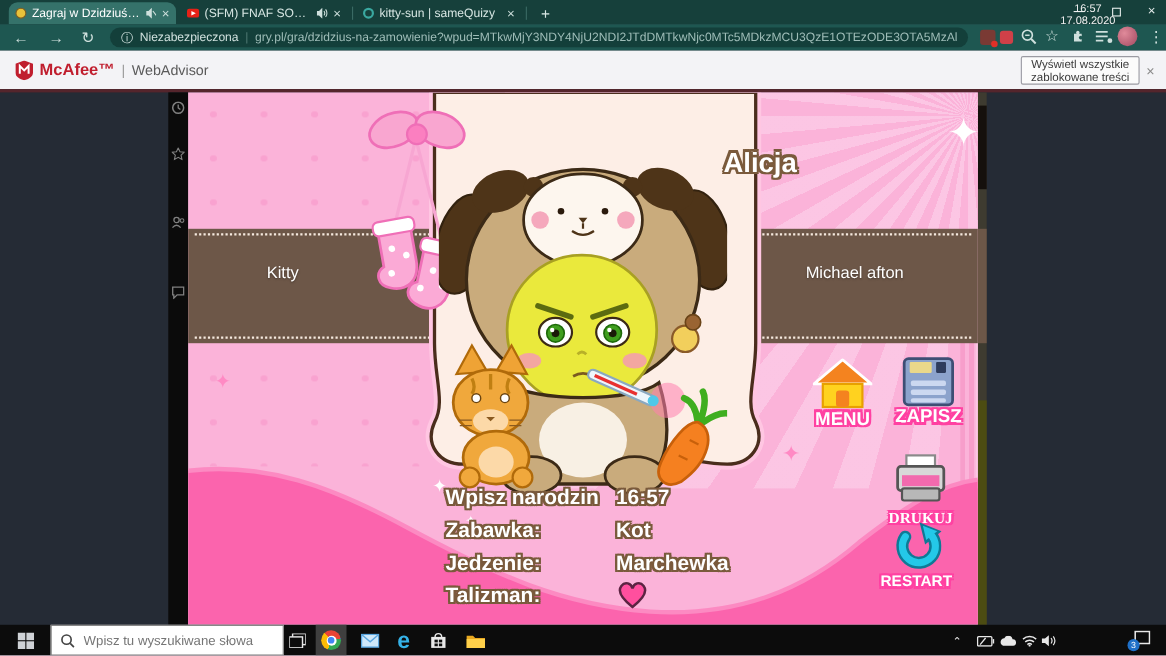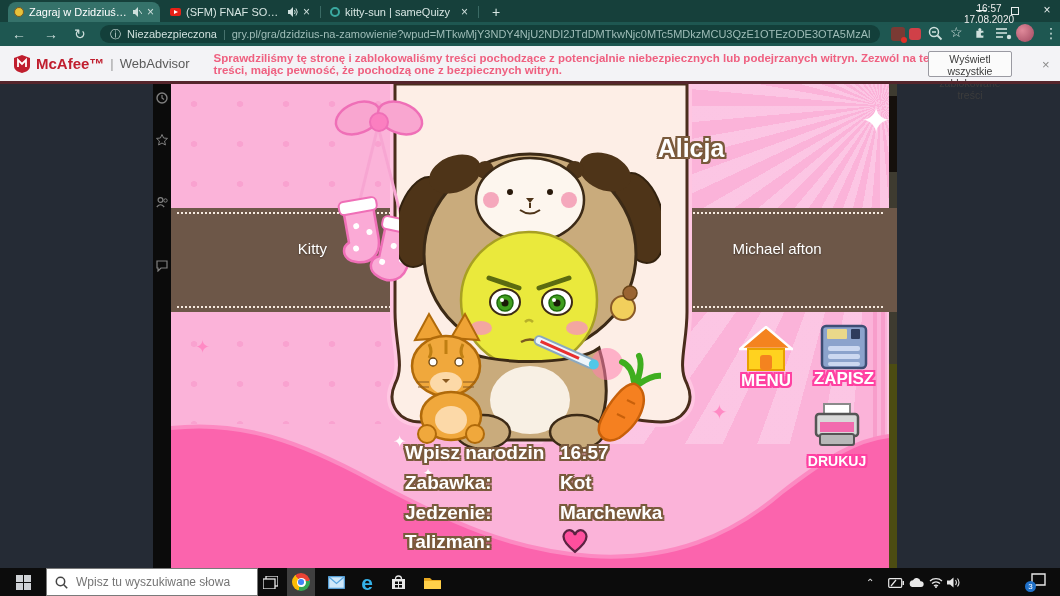--- a/index.html
+++ b/index.html
@@ -24,21 +24,21 @@
   .omnibox .url { color:#9fbdb8; font-size:11px; white-space:nowrap; overflow:hidden; }
   .tb-icon { top:24px; color:#cfe0dd; font-size:14px; }
 
   
   .mcafee { left:0; top:46px; width:1060px; height:35px; background:#f3f3f6; display:flex; align-items:center; }
   .mcafee-line { left:0; top:81px; width:1060px; height:3px; background:#55252c; }
   .mc-brand { font-size:15px; font-weight:bold; color:#c01e2e; }
   .mc-sep { color:#9a9a9a; font-size:13px; margin:0 6px; }
   .mc-prod { color:#5a5a5a; font-size:13px; }
   .mc-msg { color:#ef6080; font-size:11.5px; font-weight:bold; }
-  .mc-btn { left:928px; top:51px; width:84px; height:26px; background:#fbfbfb; border:1px solid #9a9aa2; border-radius:2px; font-size:10.5px; color:#3c3c3c; text-align:center; line-height:12px; padding-top:1px; }
+  .mc-btn { left:928px; top:51px; width:108px; height:26px; background:#fbfbfb; border:1px solid #9a9aa2; border-radius:2px; font-size:10.5px; color:#3c3c3c; text-align:center; line-height:12px; padding-top:1px; }
   .mc-x { left:1042px; top:57px; color:#8a8a8a; font-size:13px; }
 
   
   .page-strip { left:153px; top:84px; width:18px; height:484px; background:#0b0b0b; }
   .strip-icon { left:3px; width:12px; height:12px; }
   .right-strip { left:889px; top:84px; width:8px; height:484px; background:#3e3b30; }
   .rs-a { left:0; top:12px; width:8px; height:76px; background:#15100c; }
   .rs-b { left:0; top:124px; width:8px; height:104px; background:#6d5748; }
   .rs-c { left:0; top:280px; width:8px; height:204px; background:#4c4c12; }
 
@@ -159,21 +159,20 @@
   <div class="abs tb-icon" style="left:1044px;top:25px;">⋮</div>
 
   <div class="abs mcafee">
     <svg style="margin-left:14px;" width="16" height="18" viewBox="0 0 16 18">
       <path d="M8,0 L16,3 V11 C16,15 12,17 8,18 C4,17 0,15 0,11 V3 Z" fill="#c01e2e"></path>
       <polyline points="4,12 4,5 8,9 12,5 12,12" fill="none" stroke="#fff" stroke-width="1.8"></polyline>
     </svg>
     <span class="mc-brand" style="margin-left:6px;">McAfee™</span>
     <span class="mc-sep">|</span>
     <span class="mc-prod">WebAdvisor</span>
-    <span class="mc-msg" style="margin-left:24px;width:740px;">Sprawdziliśmy tę stronę i zablokowaliśmy treści pochodzące z potencjalnie niebezpiecznych lub podejrzanych witryn. Zezwól na te treści, mając pewność, że pochodzą one z bezpiecznych witryn.</span>
   </div>
   <div class="abs mc-btn">
     <div>Wyświetl wszystkie</div>
     <div>zablokowane treści</div>
   </div>
   <div class="abs mc-x">×</div>
   <div class="abs mcafee-line"></div>
 
   <div class="abs page-strip">
     <svg class="abs strip-icon" style="top:8px;" viewBox="0 0 12 12">
@@ -199,21 +198,21 @@
   </div>
 
   <div class="abs game">
     <div class="abs rays"></div>
     <div class="abs dots"></div>
     <div class="abs stripes"></div>
 
     <div class="abs band">
       <div class="abs band-dot" style="top:4px;"></div>
       <div class="abs band-dot" style="bottom:4px;"></div>
-      <div class="abs band-label" style="left:16px;top:32px;width:140px;text-align:right;">Kitty</div>
+      <div class="abs band-label" style="left:16px;top:32px;width:140px;">Kitty</div>
       <div class="abs band-label" style="right:12px;top:32px;width:200px;">Michael afton</div>
     </div>
 
     <svg class="abs" style="left:210px;top:0;" width="320" height="370" viewBox="0 0 320 370">
       <path d="M14,0 L306,0 L306,228 C306,260 296,282 306,300 C315,320 302,338 280,338 C252,338 240,328 208,336 C190,340 174,342 160,354 C146,342 130,340 112,336 C80,328 68,338 40,338 C18,338 5,320 14,300 C24,282 14,260 14,228 Z" fill="none" stroke="#ffc6e2" stroke-width="10"></path>
       <path d="M14,0 L306,0 L306,228 C306,260 296,282 306,300 C315,320 302,338 280,338 C252,338 240,328 208,336 C190,340 174,342 160,354 C146,342 130,340 112,336 C80,328 68,338 40,338 C18,338 5,320 14,300 C24,282 14,260 14,228 Z" fill="#fdeee6" stroke="#4a2d1c" stroke-width="3"></path>
     </svg>
 
     <svg class="abs" style="left:0;bottom:0;" width="718" height="150" viewBox="0 0 718 150">
       <path d="M0,150 L0,10 C70,2 130,24 200,62 C280,105 340,132 420,138 C500,143 560,118 610,75 C655,40 685,22 718,18 L718,150 Z" fill="#fb64ad"></path>
@@ -338,30 +337,39 @@
     <div class="abs gbtn" style="left:560px;top:242px;width:70px;">
       <svg width="54" height="46" viewBox="0 0 54 46">
         <polygon points="27,1 53,23 1,23" fill="#f4831f" stroke="#fff" stroke-width="2.5"></polygon>
         <rect x="9" y="23" width="36" height="21" fill="#ffd21f" stroke="#e8a000" stroke-width="2"></rect>
         <rect x="21" y="29" width="12" height="15" rx="3" fill="#f4831f"></rect>
       </svg>
       <div class="lbl otl-pink">MENU</div>
     </div>
 
 
-    <div class="abs gbtn" style="left:630px;top:318px;width:72px;">
+    <div class="abs gbtn" style="left:630px;top:328px;width:72px;font-family:Liberation Serif, serif;">
       <svg width="50" height="46" viewBox="0 0 50 46">
         <rect x="12" y="2" width="26" height="12" fill="#ffffff" stroke="#8a8a8a" stroke-width="2"></rect>
         <rect x="4" y="12" width="42" height="22" rx="3" fill="#d8d8d8" stroke="#555" stroke-width="2.5"></rect>
         <rect x="8" y="20" width="34" height="10" fill="#f26aae"></rect>
         <rect x="8" y="32" width="34" height="11" rx="2" fill="#b8b8b8" stroke="#555" stroke-width="2"></rect>
       </svg>
       <div class="lbl-sm otl-pink" style="margin-top:5px;">DRUKUJ</div>
     </div>
 
+    <div class="abs gbtn" style="left:626px;top:390px;width:72px;">
+      <svg width="46" height="46" viewBox="0 0 46 46">
+        <path d="M36,12 A15,15 0 1 1 13,14" fill="none" stroke="#0e7a96" stroke-width="11" stroke-linecap="round"></path>
+        <polygon points="26,1 46,9 31,21" fill="#0e7a96"></polygon>
+        <path d="M36,12 A15,15 0 1 1 13,14" fill="none" stroke="#24c8e8" stroke-width="6.5" stroke-linecap="round"></path>
+        <polygon points="29,4 42,9 32,17" fill="#24c8e8"></polygon>
+      </svg>
+      <div class="lbl-sm otl-pink">RESTART</div>
+    </div>
 
     <div class="abs otl-white" style="left:18px;top:399px;width:210px;text-align:center;font-size:15px;line-height:19px;">
     </div>
   </div>
 
   <div class="abs taskbar"></div>
   <div class="abs tb-slot" style="left:9px;top:568px;">
     <svg width="15" height="15" viewBox="0 0 15 15">
       <rect x="0" y="0" width="7" height="7" fill="#cfd2d6"></rect>
         <rect x="8" y="0" width="7" height="7" fill="#cfd2d6"></rect>

